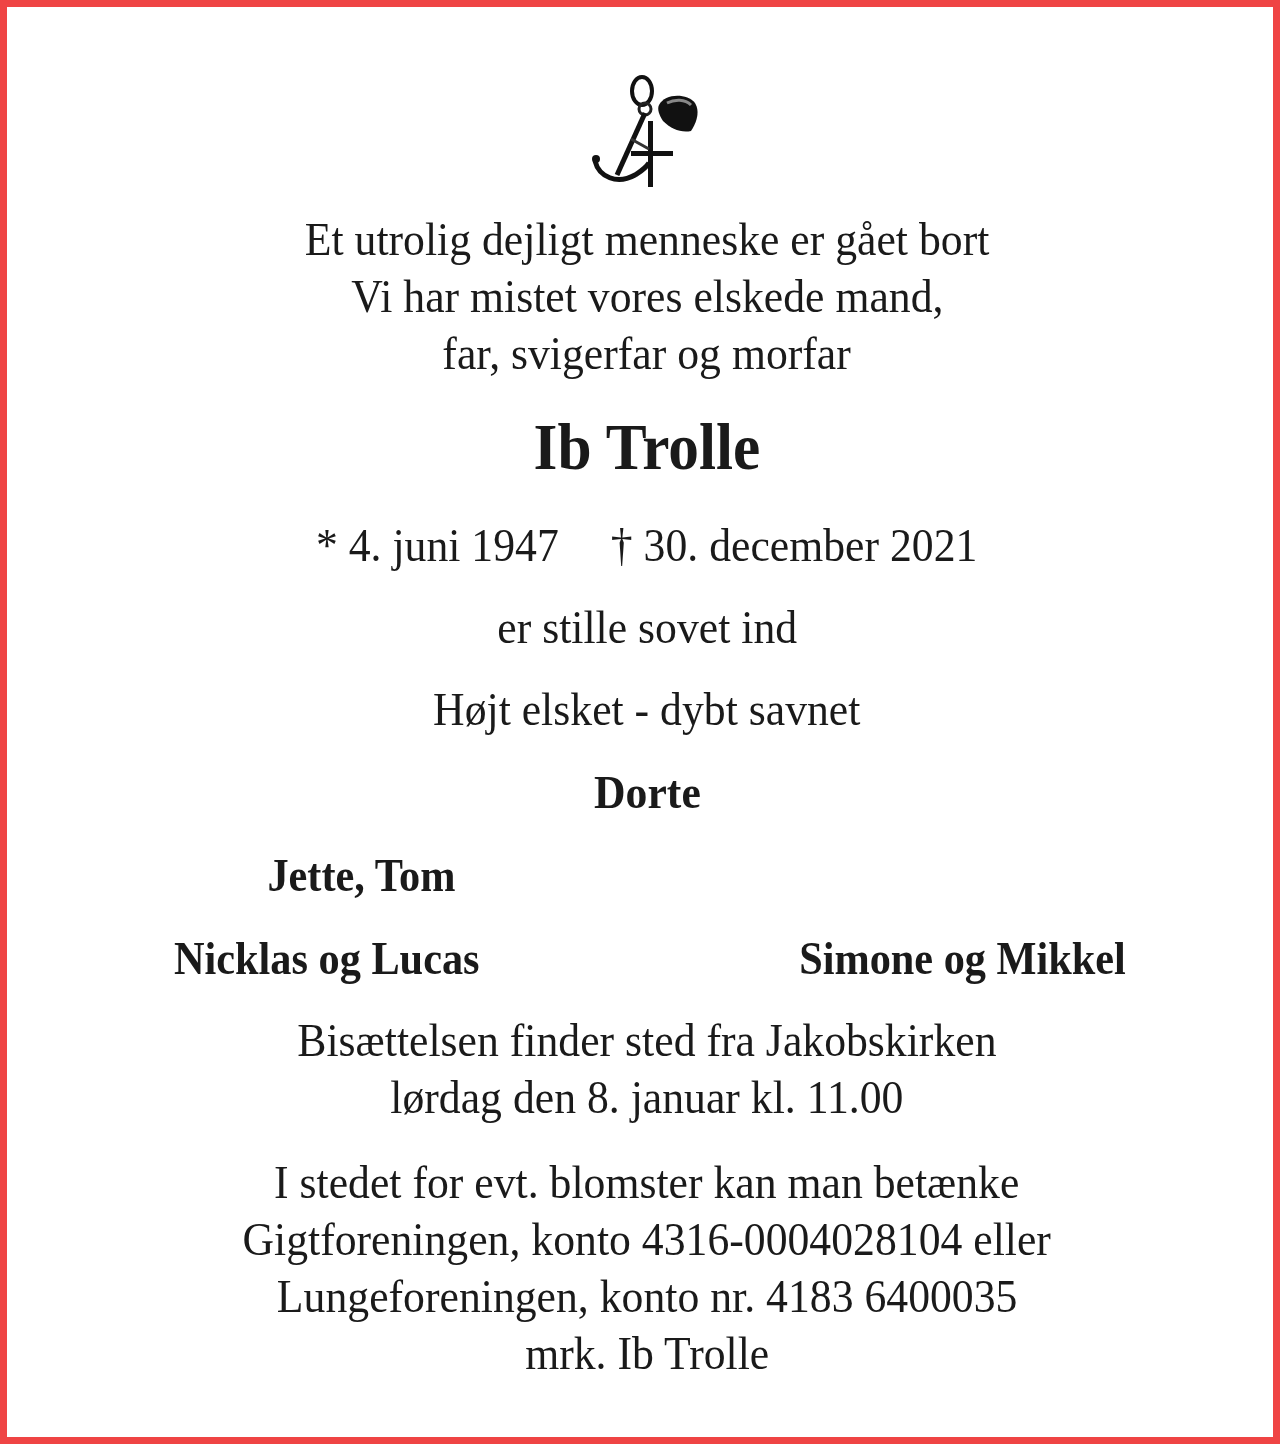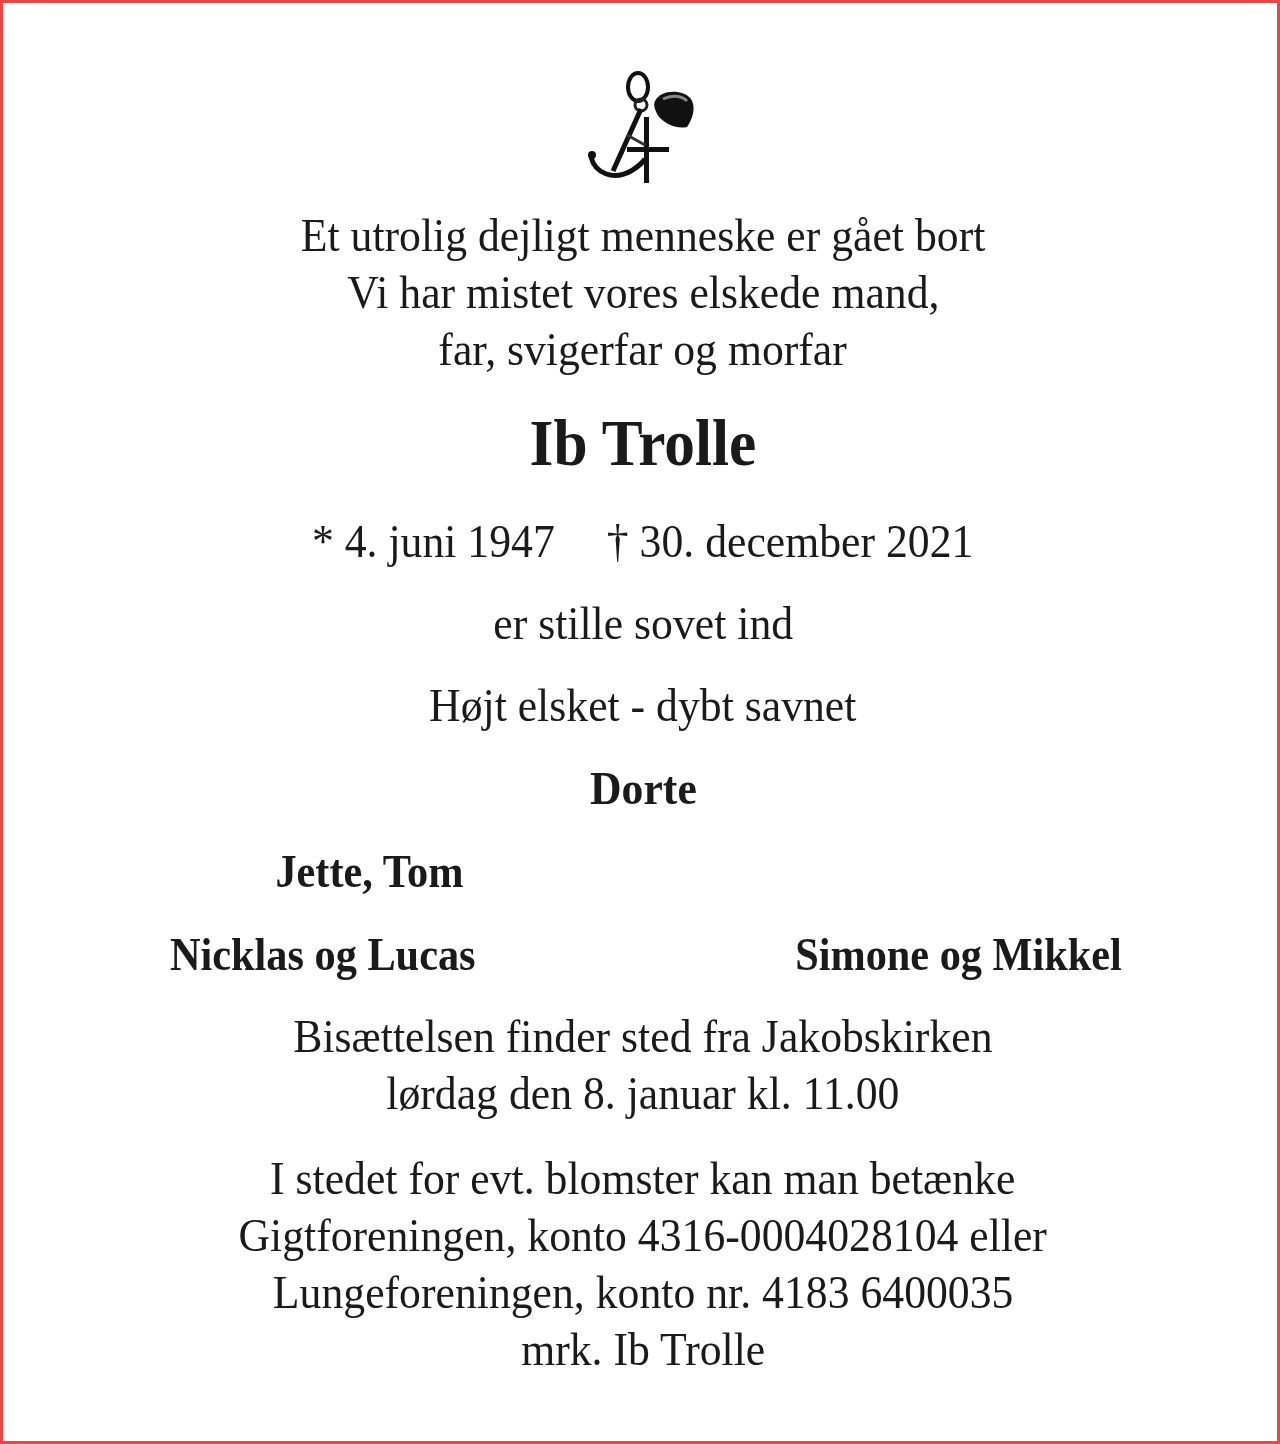--- a/index.html
+++ b/index.html
@@ -1,19 +1,19 @@
 <!DOCTYPE html>
 <html><head>
 <meta charset="utf-8">
 <style>
   html, body { margin: 0; padding: 0; background: #ffffff; }
   body { width: 1280px; height: 1444px; position: relative; overflow: hidden; }
   .frame {
     position: absolute; left: 0; top: 0; width: 1280px; height: 1444px;
-    box-sizing: border-box; border: 3px solid #ef4444; background: #fff;
+    box-sizing: border-box; border: 7px solid #ef4444; background: #fff;
   }
   .line {
     position: absolute; left: 0; width: 1280px; text-align: center;
     font-family: "Liberation Serif", serif; color: #1a1a1a;
     white-space: nowrap;
   }
   .line span.t { display: inline-block; transform: scaleX(0.93); transform-origin: center; }
   .reg { font-size: 47px; line-height: 56px; }
   .name { font-size: 66px; line-height: 76px; font-weight: bold; }
   .names { font-size: 47px; line-height: 56px; font-weight: bold; }
@@ -53,21 +53,21 @@
     <span class="t">
       <span>* 4. juni 1947</span><span style="display:inline-block;width:56px;"></span><span>† 30. december 2021</span>
     </span>
   </div>
 
   <div class="line reg" style="top:592px;"><span class="t">er stille sovet ind</span></div>
   <div class="line reg" style="top:674px;"><span class="t">Højt elsket - dybt savnet</span></div>
 
   <div class="line names" style="top:757px;"><span class="t">Dorte</span></div>
 
-  <div class="col names" style="left:16px; top:840px;padding-left:30px;"><span class="t">Jette, Tom</span></div>
+  <div class="col names" style="left:4px; top:840px;padding-left:30px;"><span class="t">Jette, Tom</span></div>
   <div class="col names" style="left:0px; top:923px;"><span class="t">Nicklas og Lucas</span></div>
   <div class="col names" style="left:635px; top:923px;"><span class="t">Simone og Mikkel</span></div>
 
   <div class="line reg" style="top:1005px;"><span class="t">Bisættelsen finder sted fra Jakobskirken</span></div>
   <div class="line reg" style="top:1062px;"><span class="t">lørdag den 8. januar kl. 11.00</span></div>
 
   <div class="line reg" style="top:1147px;"><span class="t">I stedet for evt. blomster kan man betænke</span></div>
   <div class="line reg" style="top:1204px;"><span class="t">Gigtforeningen, konto 4316-0004028104 eller</span></div>
   <div class="line reg" style="top:1261px;"><span class="t">Lungeforeningen, konto nr. 4183 6400035</span></div>
   <div class="line reg" style="top:1318px;"><span class="t">mrk. Ib Trolle</span></div>

